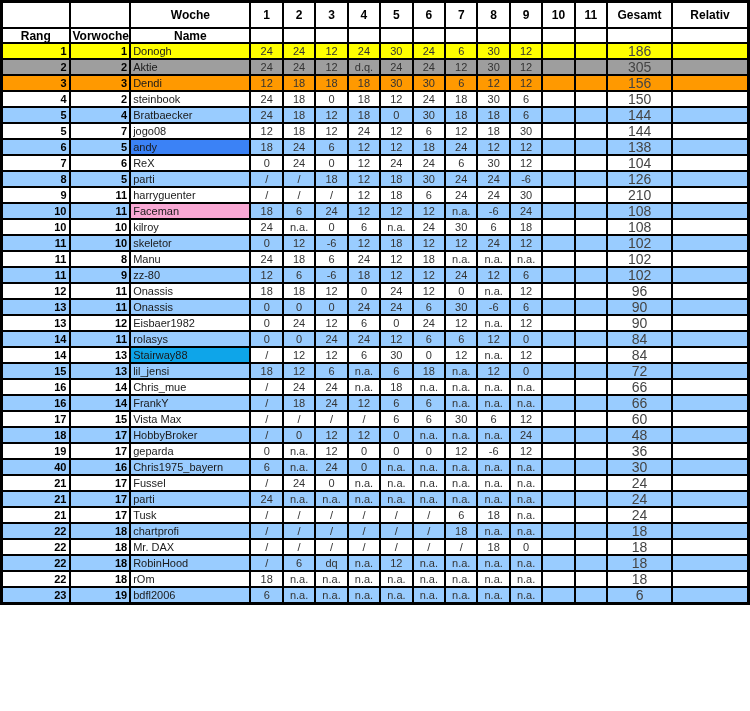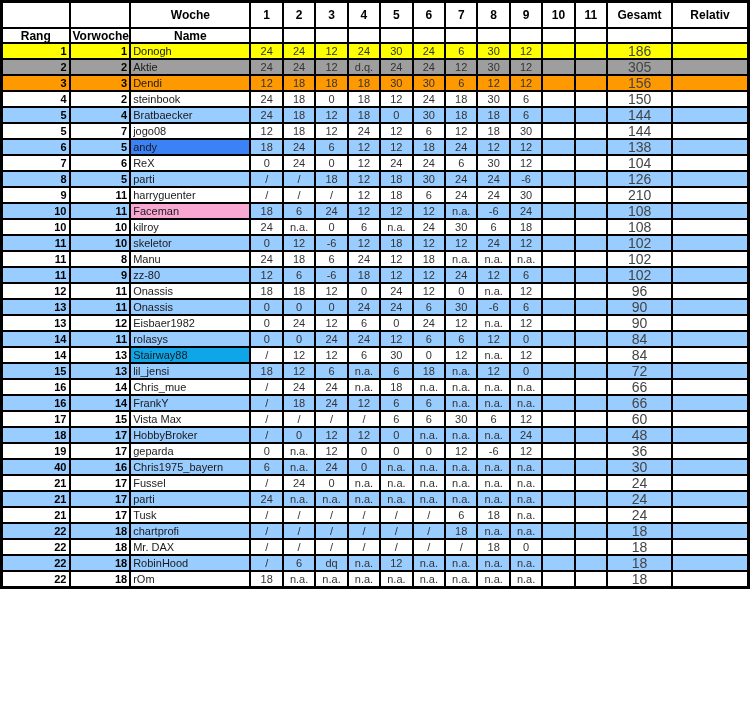--- a/index.html
+++ b/index.html
@@ -694,14 +694,32 @@
         <td class="week" style="background: rgb(255, 255, 255);">n.a.</td>
         <td class="week" style="background: rgb(255, 255, 255);">n.a.</td>
         <td class="week" style="background: rgb(255, 255, 255);">n.a.</td>
         <td class="week" style="background: rgb(255, 255, 255);">n.a.</td>
         <td class="week" style="background: rgb(255, 255, 255);">n.a.</td>
         <td class="week" style="background: rgb(255, 255, 255);"></td>
         <td class="week" style="background: rgb(255, 255, 255);"></td>
         <td class="total" style="background: rgb(255, 255, 255);">18</td>
         <td class="relativ" style="background: rgb(255, 255, 255);"></td>
       </tr>
+      <tr>
+        <td class="rank" style="background: rgb(153, 204, 255);">23</td>
+        <td class="prev" style="background: rgb(153, 204, 255);">19</td>
+        <td class="name" style="background: rgb(153, 204, 255);">bdfl2006</td>
+        <td class="week" style="background: rgb(153, 204, 255);">6</td>
+        <td class="week" style="background: rgb(153, 204, 255);">n.a.</td>
+        <td class="week" style="background: rgb(153, 204, 255);">n.a.</td>
+        <td class="week" style="background: rgb(153, 204, 255);">n.a.</td>
+        <td class="week" style="background: rgb(153, 204, 255);">n.a.</td>
+        <td class="week" style="background: rgb(153, 204, 255);">n.a.</td>
+        <td class="week" style="background: rgb(153, 204, 255);">n.a.</td>
+        <td class="week" style="background: rgb(153, 204, 255);">n.a.</td>
+        <td class="week" style="background: rgb(153, 204, 255);">n.a.</td>
+        <td class="week" style="background: rgb(153, 204, 255);"></td>
+        <td class="week" style="background: rgb(153, 204, 255);"></td>
+        <td class="total" style="background: rgb(153, 204, 255);">6</td>
+        <td class="relativ" style="background: rgb(153, 204, 255);"></td>
+      </tr>
     </tbody>
 </table>
 
 </body></html>

